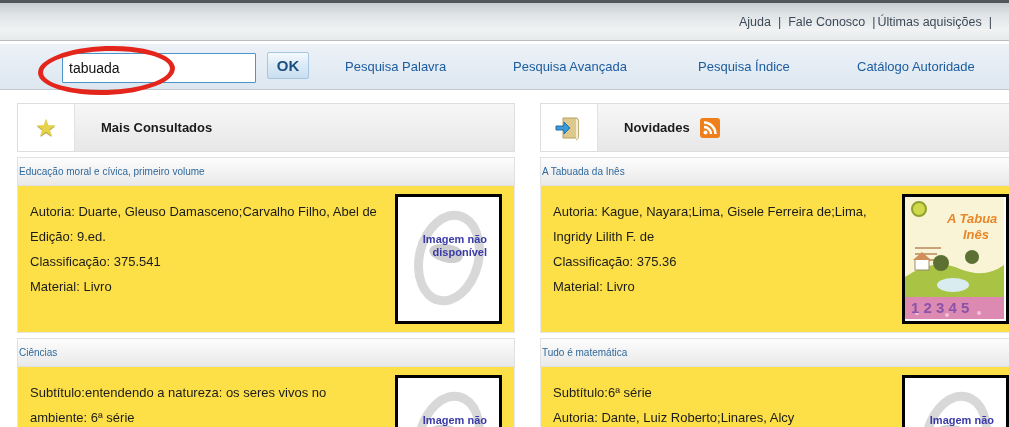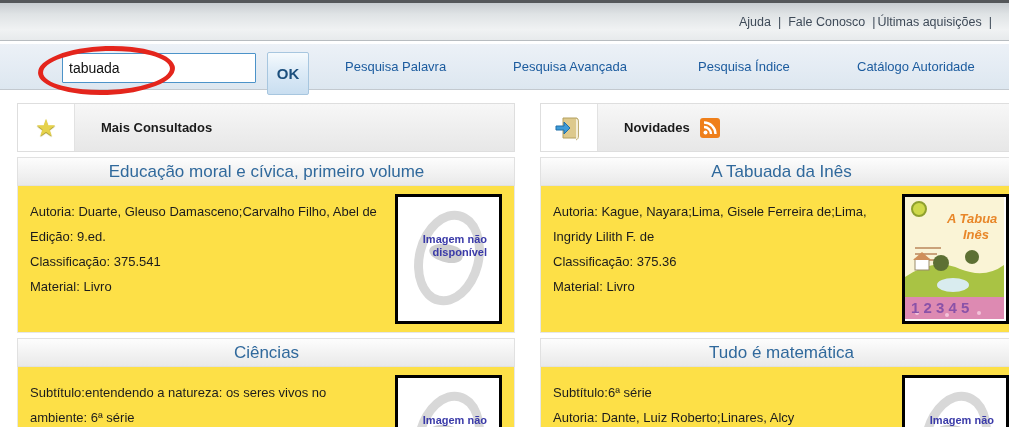--- a/index.html
+++ b/index.html
@@ -28,21 +28,21 @@
     position:absolute;top:44px;left:0;width:100%;height:46px;box-sizing:border-box;
     background:linear-gradient(180deg,#ecf1f7 0%,#e3ebf3 60%,#dde7f0 100%);
     border-bottom:1px solid #c3c9cf;
   }
   .search-input{
     position:absolute;left:62px;top:9px;width:194px;height:24px;box-sizing:border-box;
     border:1px solid #4c93c9;border-radius:1px;padding:14px 6px;font-size:14px;
     font-family:"Liberation Sans",sans-serif;color:#111;background:#fff;outline:none;
   }
   .ok-button{
-    position:absolute;left:267px;top:8px;width:42px;height:43px;
+    position:absolute;left:267px;top:8px;width:42px;height:27px;
     background:linear-gradient(180deg,#f5fafd 0%,#ddebf7 45%,#c9def0 100%);
     border:1px solid #a7c6df;border-radius:2px;
     color:#1c4f7d;font-weight:bold;font-size:15px;font-family:"Liberation Sans",sans-serif;
     cursor:pointer;line-height:1;
   }
   .navlink{
     position:absolute;top:0;height:45px;line-height:45px;
     font-size:13px;color:#1b5b9e;
   }
   .nav-0{left:345px;text-align:right;} .nav-1{left:513px;} .nav-2{left:698px;text-align:center;} .nav-3{left:857px;}
@@ -71,21 +71,21 @@
     display:flex;align-items:center;gap:10px;padding-left:26px;
     font-size:13px;font-weight:bold;color:#1a1a1a;
   }
   .star-glyph{font-size:24px;color:#e6d24b;text-shadow:0 1px 1px #a39420;line-height:1;}
 
   .item{margin-top:5px;}
   .item-title{
     height:27px;line-height:27px;padding-left:1px;box-sizing:content-box;
     background:linear-gradient(180deg,#fdfdfd 0%,#f2f2f2 55%,#e9e9e9 100%);
     border:1px solid #e1e1e1;
-    color:#30699c;font-size:17px;display:block;text-align:center;
+    color:#30699c;font-size:10px;display:block;
   }
   .item-body{
     background:#fde047;border:1px solid #e7e7e7;border-top:none;
     display:flex;padding:8px 6px 8px 0;min-height:126px;
   }
   .item-lines{flex:1;padding:5px 12px 0 12px;font-size:13px;color:#1c1c1c;line-height:25px;}
   .item-lines p{margin:0;}
   .thumb{
     width:101px;height:124px;background:#fff;border:3px solid #000000;
     flex-shrink:0;position:relative;overflow:hidden;margin-right:6px;cursor:pointer;

